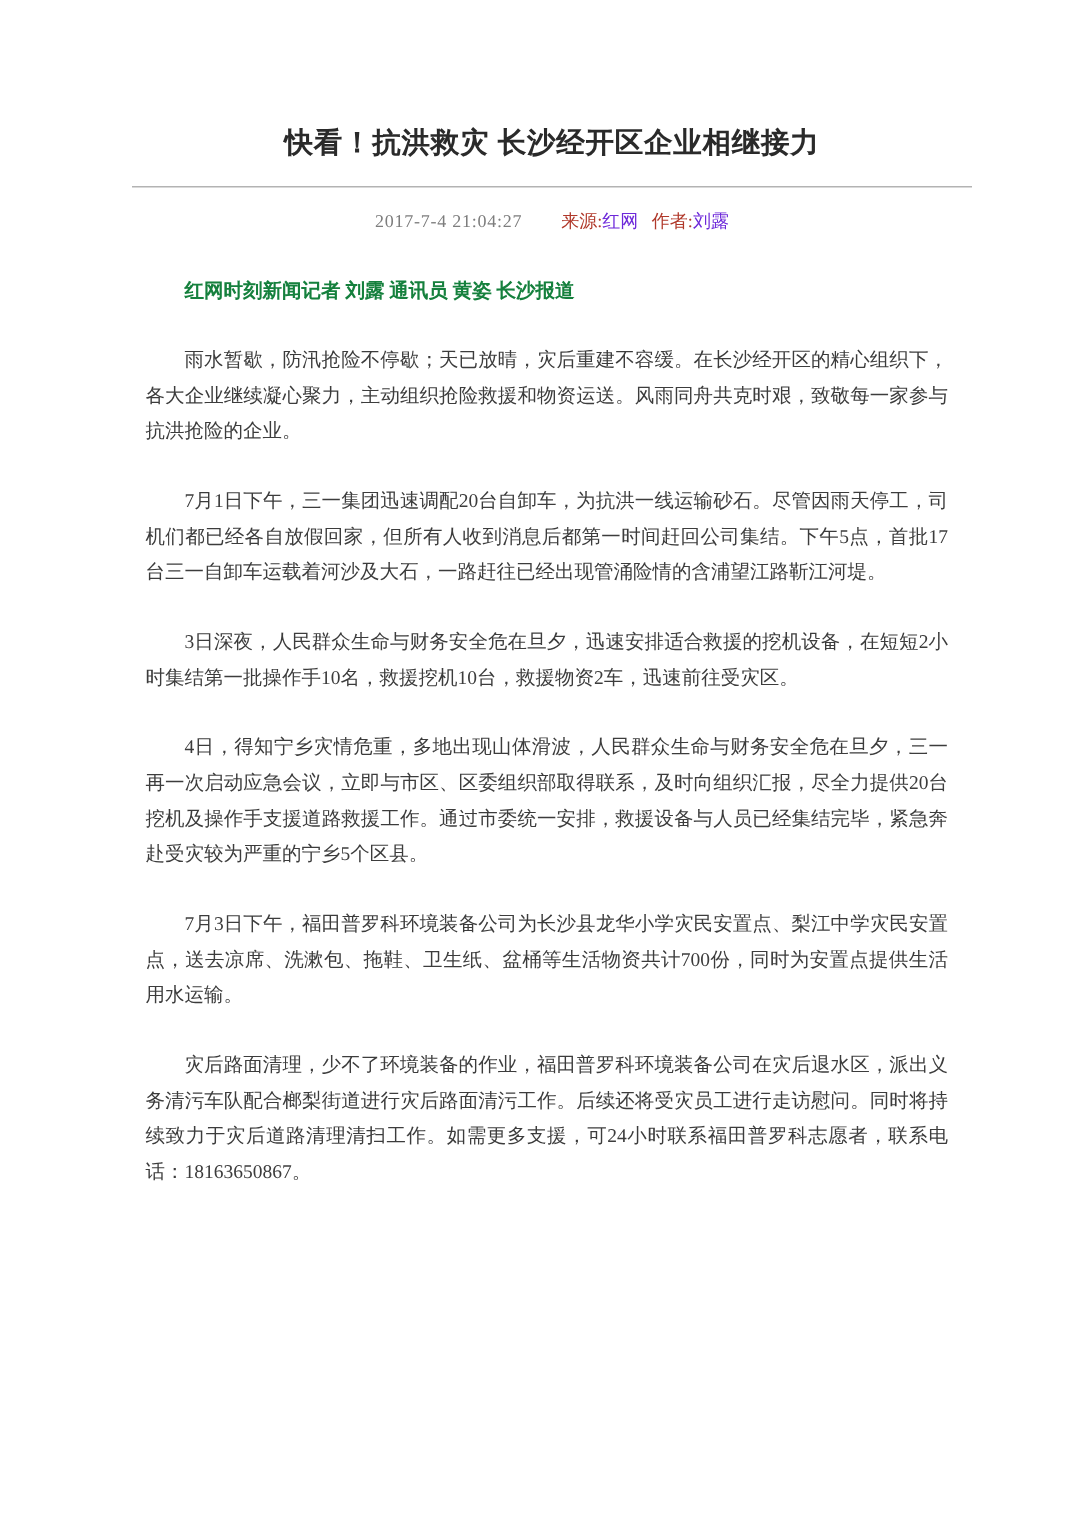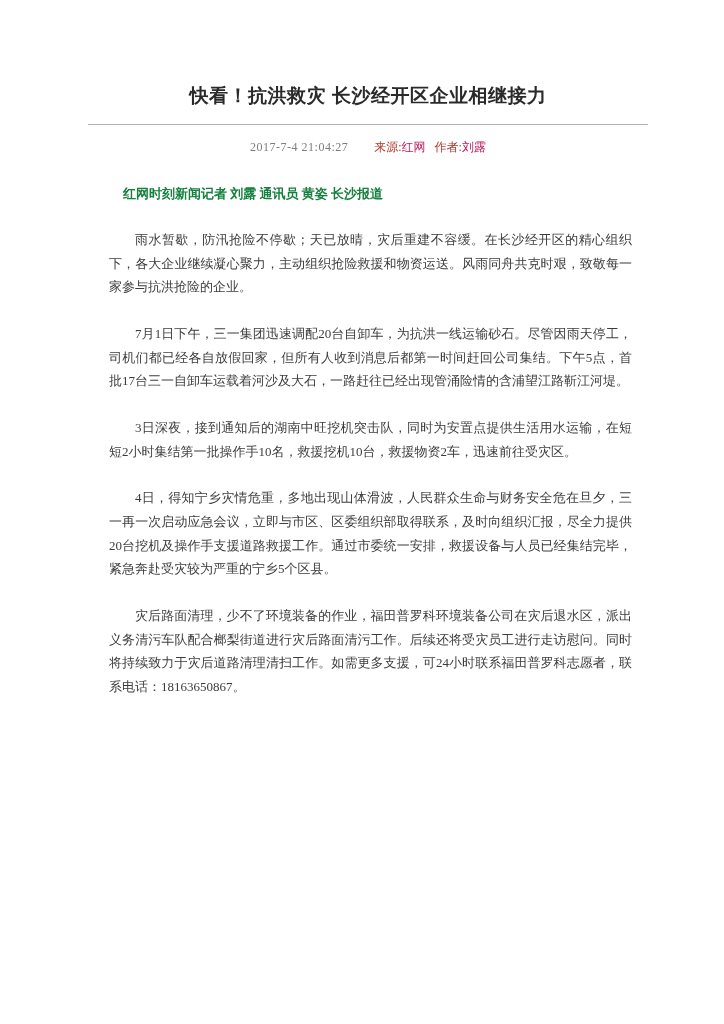--- a/index.html
+++ b/index.html
@@ -47,35 +47,35 @@
     letter-spacing: 0.5px;
     text-align: center;
   }
   .meta .grp-source { margin-left: 26px; }
   .meta .grp-author { margin-left: 9px; }
   .meta .mlabel {
     color: #b0382a;
     font-weight: normal;
   }
   .meta .msep { color: #b0382a; }
-  .meta .mvalue { color: #be185d; text-align: center; }
+  .meta .mvalue { color: #6d28d9; text-align: center; }
   .article-body {
     padding: 0 16px 0 9px;
     font-size: 13px;
     color: #3c3c3c;
   }
   .byline {
     margin: 26px 0 0 0;
     font-weight: bold;
     color: #15803d;
     text-indent: 2em;
     line-height: 1.8;
   }
   .para {
-    margin: 23px 0 0 12px;
+    margin: 23px 0 0 0;
     line-height: 1.82;
     text-indent: 2em;
     text-align: justify;
   }
 </style>
 </head>
 <body>
 
 <div class="page">
   <div class="container">
@@ -85,19 +85,20 @@
     <div class="divider"></div>
 
     <div class="meta">
       <span class="date">2017-7-4 21:04:27</span><span class="grp-source"><span class="mlabel">来源</span><span class="msep">:</span><span class="mvalue">红网</span></span><span class="grp-author"><span class="mlabel">作者</span><span class="msep">:</span><span class="mvalue">刘露</span></span>
     </div>
 
     <div class="article-body">
       <p class="byline">红网时刻新闻记者 刘露 通讯员 黄姿 长沙报道</p>
       <p class="para">雨水暂歇，防汛抢险不停歇；天已放晴，灾后重建不容缓。在长沙经开区的精心组织下，各大企业继续凝心聚力，主动组织抢险救援和物资运送。风雨同舟共克时艰，致敬每一家参与抗洪抢险的企业。</p>
       <p class="para">7月1日下午，三一集团迅速调配20台自卸车，为抗洪一线运输砂石。尽管因雨天停工，司机们都已经各自放假回家，但所有人收到消息后都第一时间赶回公司集结。下午5点，首批17台三一自卸车运载着河沙及大石，一路赶往已经出现管涌险情的含浦望江路靳江河堤。</p>
-      <p class="para">3日深夜，接到通知后的湖南中旺挖机突击队，同时为安置点提供生活用水运输，在短短2小时集结第一批操作手10名，救援挖机10台，救援物资2车，迅速前往受灾区。</p>
+      <p class="para">3日深夜，人民群众生命与财务安全危在旦夕，迅速安排适合救援的挖机设备，在短短2小时集结第一批操作手10名，救援挖机10台，救援物资2车，迅速前往受灾区。</p>
       <p class="para">4日，得知宁乡灾情危重，多地出现山体滑波，人民群众生命与财务安全危在旦夕，三一再一次启动应急会议，立即与市区、区委组织部取得联系，及时向组织汇报，尽全力提供20台挖机及操作手支援道路救援工作。通过市委统一安排，救援设备与人员已经集结完毕，紧急奔赴受灾较为严重的宁乡5个区县。</p>
+      <p class="para">7月3日下午，福田普罗科环境装备公司为长沙县龙华小学灾民安置点、梨江中学灾民安置点，送去凉席、洗漱包、拖鞋、卫生纸、盆桶等生活物资共计700份，同时为安置点提供生活用水运输。</p>
       <p class="para">灾后路面清理，少不了环境装备的作业，福田普罗科环境装备公司在灾后退水区，派出义务清污车队配合榔梨街道进行灾后路面清污工作。后续还将受灾员工进行走访慰问。同时将持续致力于灾后道路清理清扫工作。如需更多支援，可24小时联系福田普罗科志愿者，联系电话：18163650867。</p>
     </div>
 
   </div>
 </div>
 
 </body></html>

